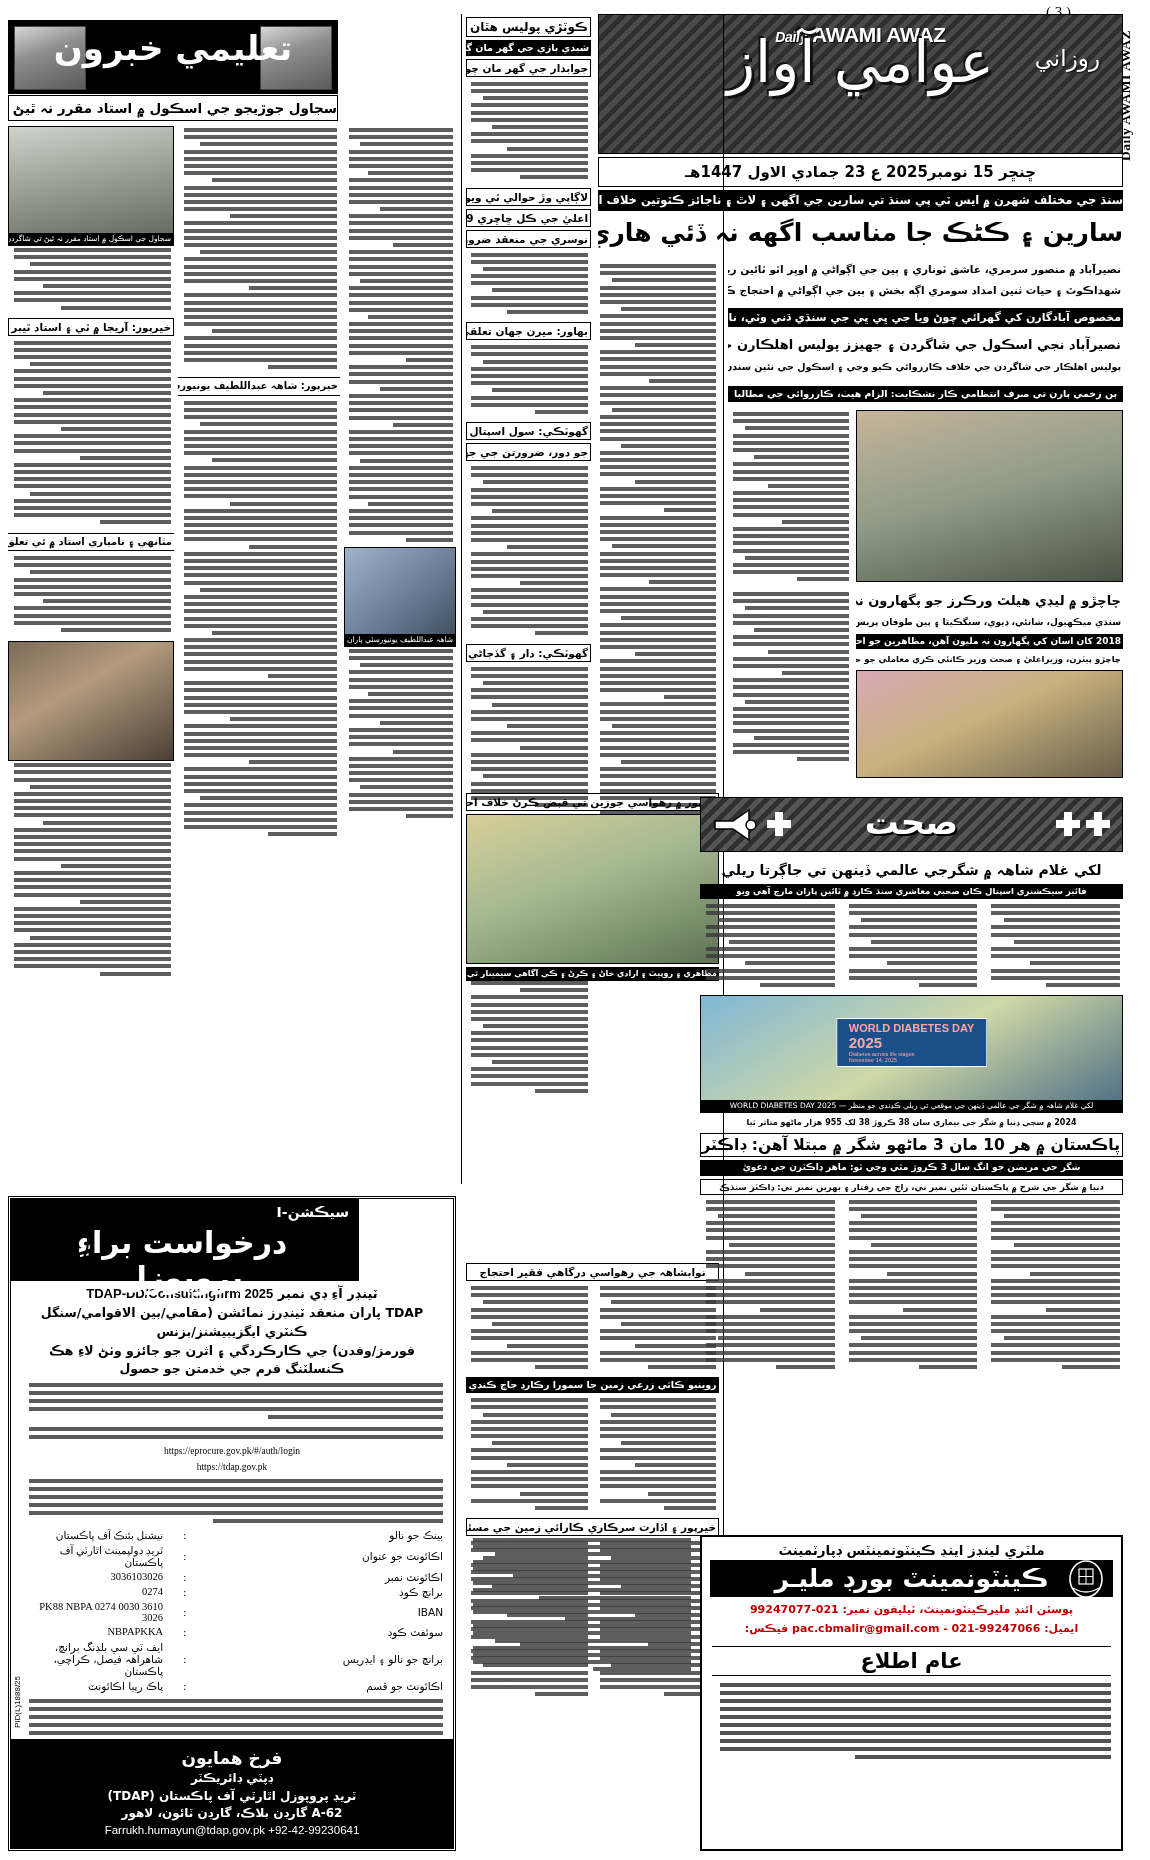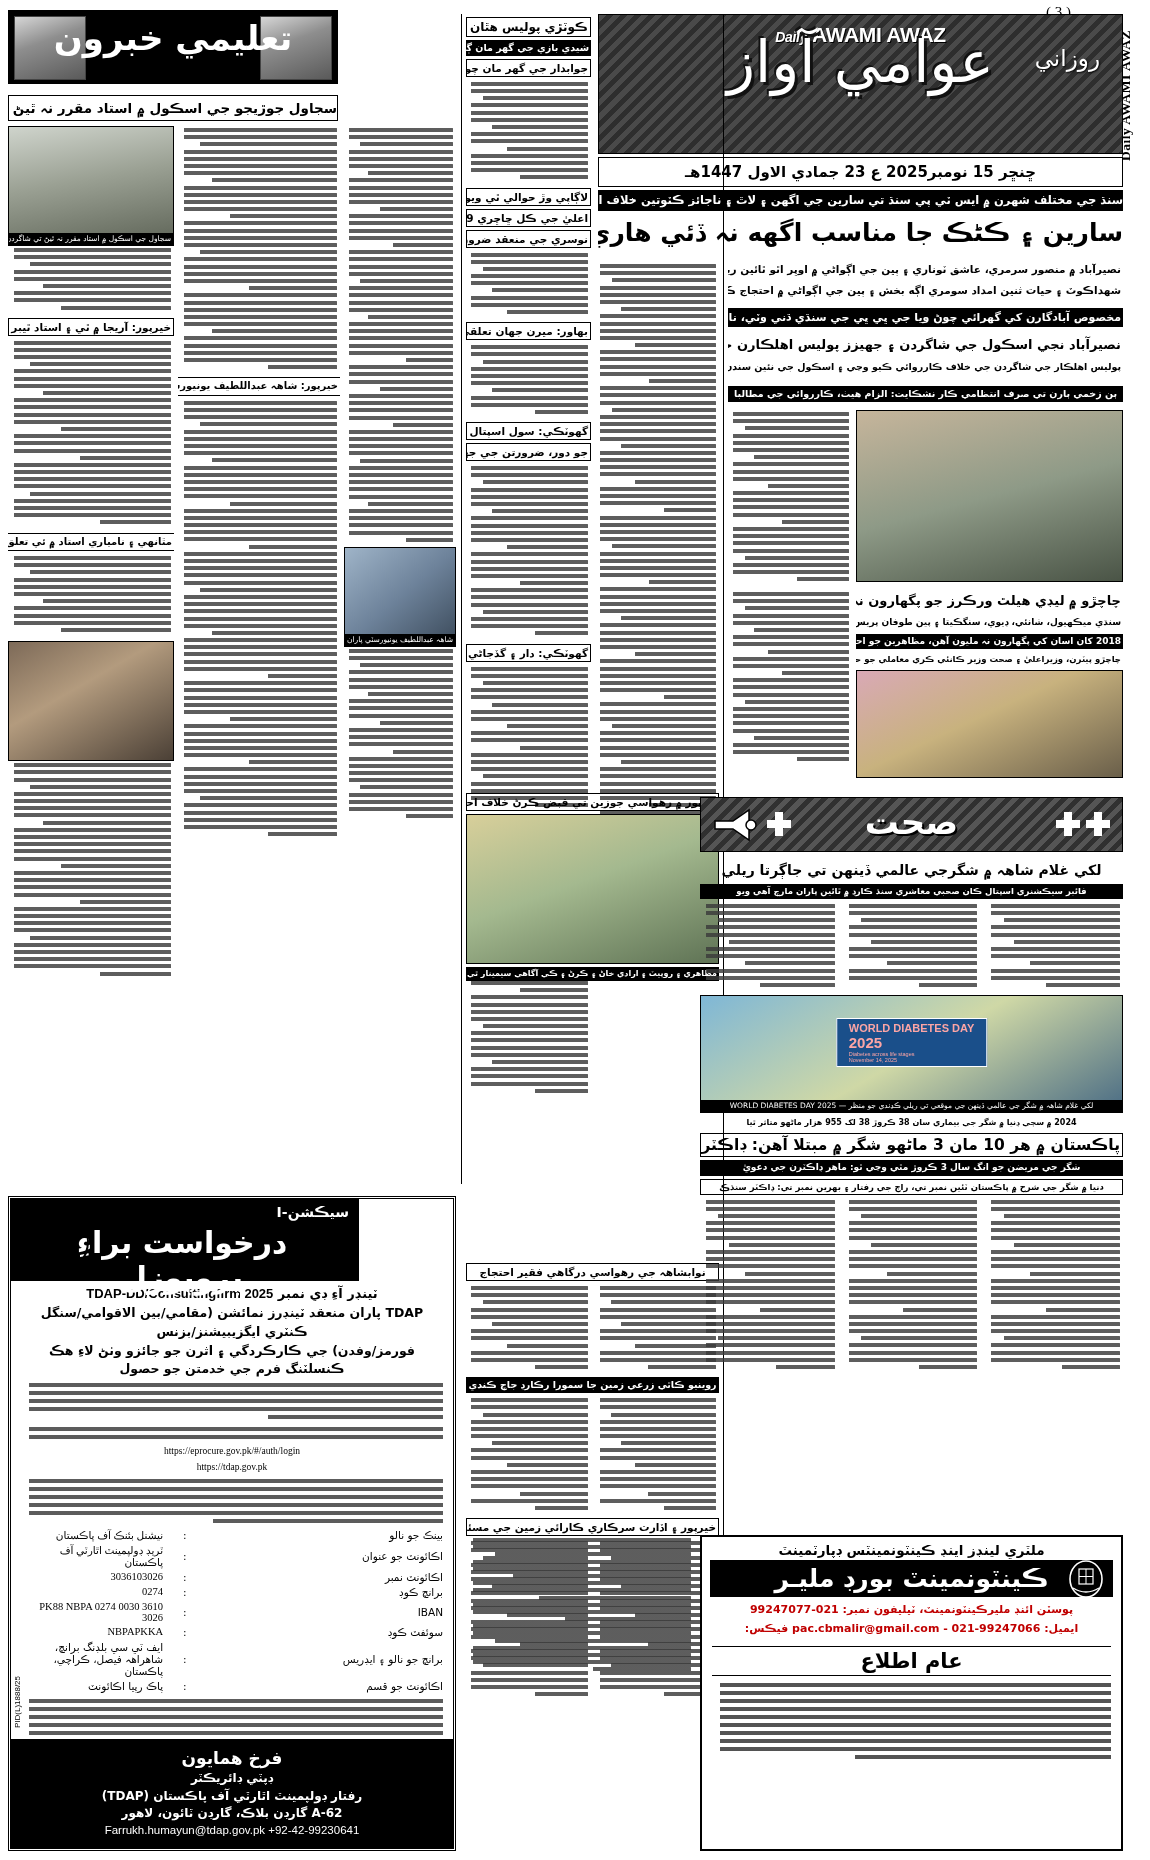--- a/index.html
+++ b/index.html
@@ -89,21 +89,21 @@
     font-weight:bold; line-height:20px; white-space:nowrap; overflow:hidden;
   }
   #lead-headline {
     position:absolute; left:598px; top:214px; width:525px; height:40px;
     text-align:center; font-size:25px; font-weight:bold; line-height:38px;
     white-space:nowrap; overflow:hidden;
   }
 
   
   #edu-band {
-    position:absolute; left:8px; top:10px; width:330px; height:74px;
+    position:absolute; left:8px; top:20px; width:330px; height:74px;
     border:2px solid #000; background:#000; overflow:hidden;
   }
   #edu-band .label {
     position:absolute; left:0; right:0; top:6px; text-align:center;
     color:#fff; font-size:34px; font-weight:bold;
   }
   #edu-band .pic-l, #edu-band .pic-r {
     position:absolute; top:4px; width:72px; height:64px;
     background:
       linear-gradient(160deg,#d6d6d6 0%,#8e8e8e 40%,#5a5a5a 100%);
@@ -1261,21 +1261,21 @@
       <div class="ln" style="width:99%"></div>
         <div class="ln" style="width:99%"></div>
       <div class="ln" style="width:60%"></div>
     </div>
 
     <div class="sidecode">PID(L)1888/25</div>
 
     <div class="footer">
       <div class="nm">فرخ همايون</div>
       <div class="rl">ڊپٽي ڊائريڪٽر</div>
-      <div class="org">رفتار ڊولپمينٽ اٿارٽي آف پاڪستان (TDAP)</div>
+      <div class="org">ٽريڊ پروپوزل اٿارٽي آف پاڪستان (TDAP)</div>
       <div class="adr">62-A گارڊن بلاڪ، گارڊن ٽائون، لاهور</div>
       <div class="cn">Farrukh.humayun@tdap.gov.pk    +92-42-99230641</div>
     </div>
   </div>
 
   <div id="cantt">
     <div class="top">ملٽري لينڊز اينڊ ڪينٽونمينٽس ڊپارٽمينٽ</div>
     <div class="bigbar">
       <span>ڪينٽونمينٽ بورڊ مليـر</span>
       <span class="emb">

